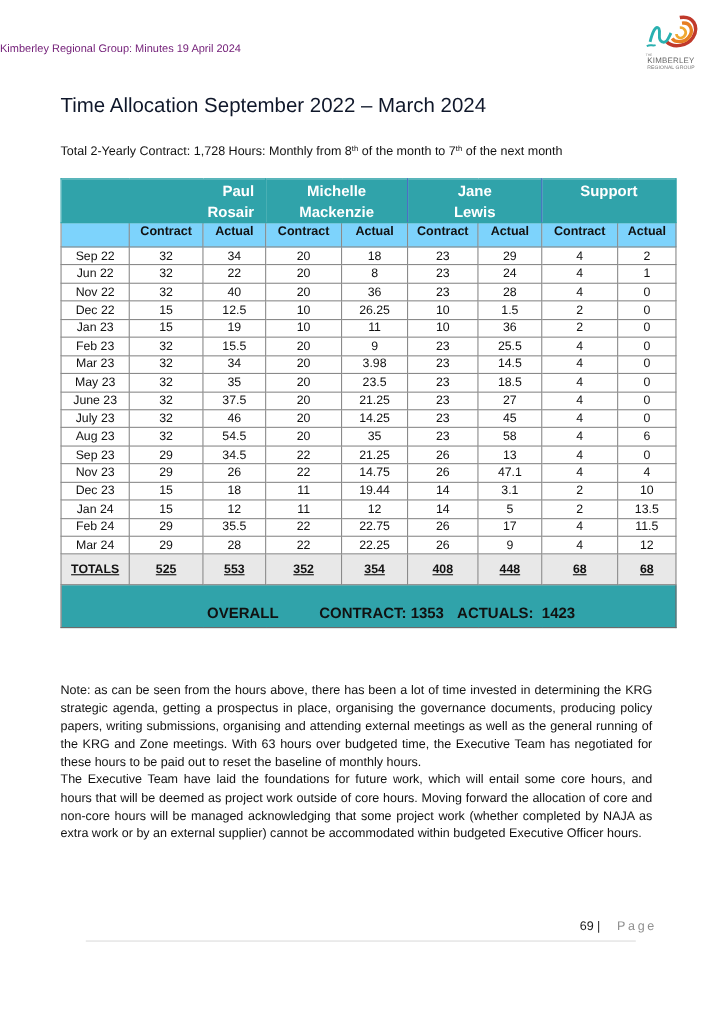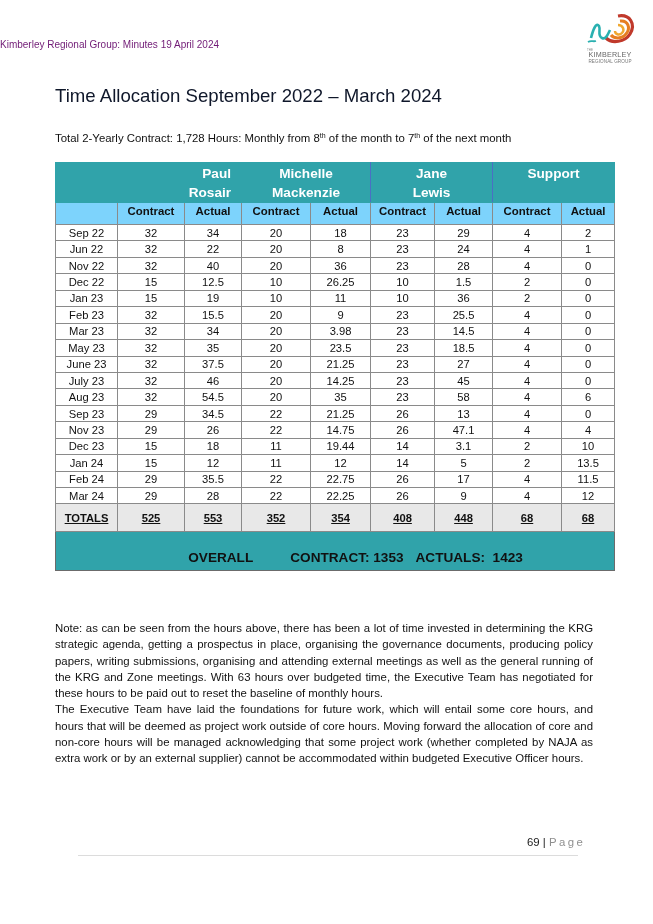--- a/index.html
+++ b/index.html
@@ -49,21 +49,21 @@
 
   .note {
     position: absolute; left: 55px; top: 620px; width: 538px; font-size: 11.4px; line-height: 16.3px;
     text-align: justify; color: #111;
   }
   .note p { margin: 0; }
 
   .footer-page {
     position: absolute; left: 527px; top: 836px; font-size: 11.4px; color: #1a1a1a;
   }
-  .footer-page .pg-word { color: #8f8f8f; letter-spacing: 2.4px; }
+  .footer-page .pg-word { color: #8f8f8f; letter-spacing: 2.4px; margin-left: 12px; }
   .footer-rule { position: absolute; left: 78px; top: 855px; width: 500px; height: 1px; background: #dcdcdc; }
 </style>
 </head>
 <body>
 
 <div class="running-header">Kimberley Regional Group: Minutes 19 April 2024</div>
 
 <div class="logo">
   <svg width="56" height="36" viewBox="0 0 56 36">
     <path d="M36 4 C48 2 54 12 48 22 C43 30 30 32 24 26" fill="none" stroke="#c0392b" stroke-width="3.2"></path>

